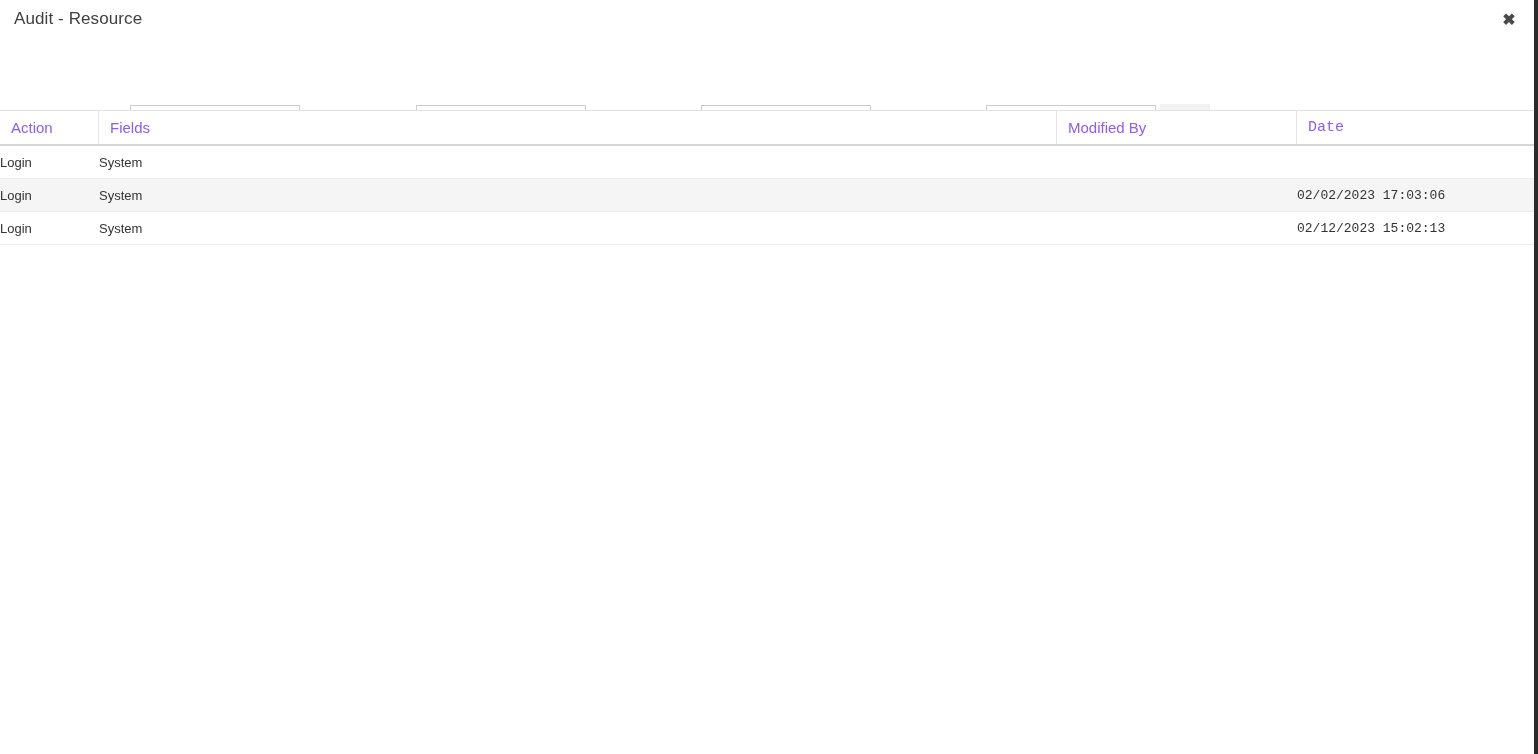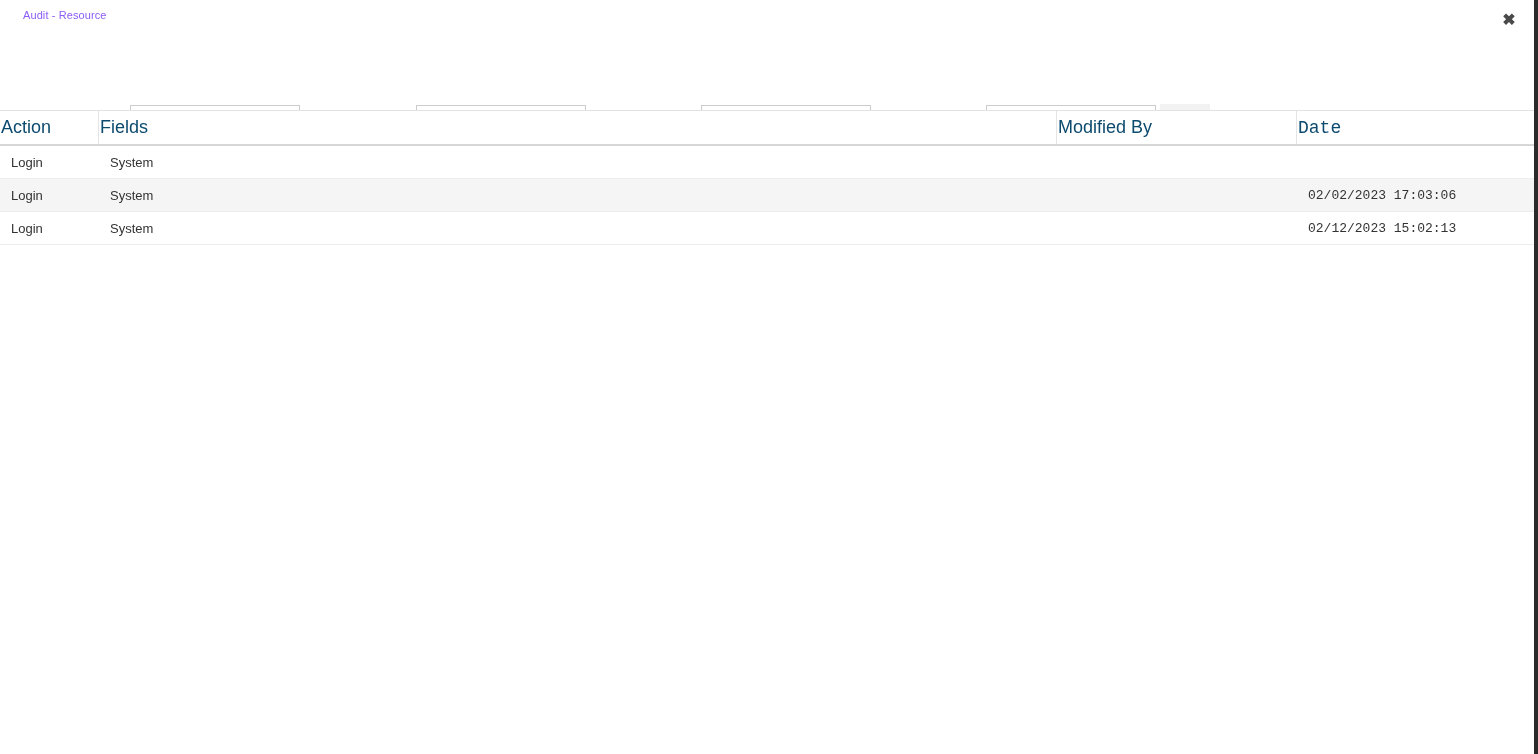--- a/index.html
+++ b/index.html
@@ -21,24 +21,24 @@
     border-right: 4px solid #2b2b2b;
   }
 
   
   .titlebar {
     position: relative;
     height: 44px;
   }
   .title-text {
     position: absolute;
-    left: 23px;
+    left: 14px;
     top: 9px;
-    font-size: 11px;
-    color: #8b5cf6;
+    font-size: 17px;
+    color: #404040;
     letter-spacing: 0.1px;
     white-space: nowrap;
   }
   .close-btn {
     position: absolute;
     right: 14px;
     top: 10px;
     width: 22px;
     height: 22px;
     line-height: 20px;
@@ -154,45 +154,44 @@
   .grid { position: relative; width: 1534px; }
 
   .grid-head {
     display: flex;
     height: 36px;
     border-top: 1px solid #e2e2e2;
     border-bottom: 2px solid #d6d6d6;
     background: #ffffff;
   }
   .grid-head .cell {
-    font-size: 18px;
-    color: #0c4a6e;
-    display: flex;
-    align-items: center;
-    padding-left: 1px;
+    font-size: 15px;
+    color: #8b5cf6;
+    display: flex;
+    align-items: center;
+    padding-left: 11px;
     border-right: 1px solid #e4e4e4;
     height: 100%;
     cursor: pointer;
     white-space: nowrap;
   }
   .grid-head .cell:last-child { border-right: none; }
 
   .grid-row {
     display: flex;
     height: 33px;
     border-bottom: 1px solid #ededed;
     background: #ffffff;
   }
   .grid-row.alt { background: #f5f5f5; }
   .grid-row .cell {
     font-size: 13px;
     color: #333333;
     display: flex;
     align-items: center;
-    padding-left: 11px;
     height: 100%;
     white-space: nowrap;
     overflow: hidden;
   }
 
   .col-action   { width: 99px;  flex: 0 0 99px; }
   .col-modified { width: 240px; flex: 0 0 240px; }
   .col-fields   { width: 958px; flex: 0 0 958px; }
   .col-date     { width: 237px; flex: 0 0 237px; font-family: Liberation Mono, monospace; }
 

